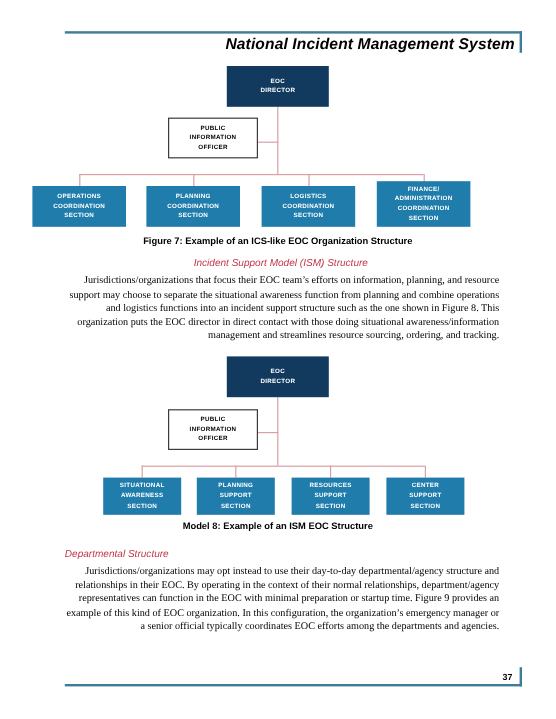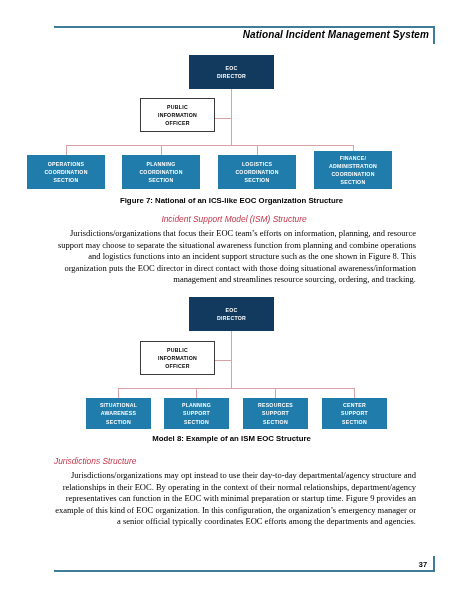--- a/index.html
+++ b/index.html
@@ -38,21 +38,21 @@
     top: 0;
     width: 2px;
     height: 18px;
     background: #3d7d97;
   }
   #page-header .header-title {
     position: absolute;
     right: 6px;
     top: 3px;
     font-family: "Liberation Sans", sans-serif;
-    font-size: 10px;
+    font-size: 13px;
     font-weight: bold;
     font-style: italic;
     letter-spacing: 0.1px;
     color: #000000;
     white-space: nowrap;
   }
 
   
   #page-footer {
     position: absolute;
@@ -204,21 +204,21 @@
     <span class="line">SECTION</span>
   </div>
   <div class="org-box box-section" style="left:314px;top:151px;width:78px;height:38px;">
     <span class="line">FINANCE/</span>
     <span class="line">ADMINISTRATION</span>
     <span class="line">COORDINATION</span>
     <span class="line">SECTION</span>
   </div>
 </div>
 
-<div class="fig-caption" style="top:196px;">Figure 7: National of an ICS-like EOC Organization Structure</div>
+<div class="fig-caption" style="top:196px;">Figure 7: Example of an ICS-like EOC Organization Structure</div>
 
 <div class="sec-heading" style="top:214px;text-align:center;">Incident Support Model (ISM) Structure</div>
 <div class="body-text" style="top:228px;">Jurisdictions/organizations that focus their EOC team’s efforts on information, planning, and resource support may choose to separate the situational awareness function from planning and combine operations and logistics functions into an incident support structure such as the one shown in Figure 8. This organization puts the EOC director in direct contact with those doing situational awareness/information management and streamlines resource sourcing, ordering, and tracking.</div>
 
 <div class="orgchart" id="figure8" style="top:0;height:150px;">
 
   <div class="conn conn-v" style="left:231px;top:331px;height:57px;"></div>
   <div class="conn conn-h" style="left:214px;top:360px;width:18px;"></div>
   <div class="conn conn-h" style="left:118px;top:388px;width:236px;"></div>
   <div class="conn conn-v" style="left:118px;top:388px;height:10px;"></div>
@@ -254,20 +254,20 @@
   </div>
   <div class="org-box box-section" style="left:322px;top:398px;width:65px;height:31px;">
     <span class="line">CENTER</span>
     <span class="line">SUPPORT</span>
     <span class="line">SECTION</span>
   </div>
 </div>
 
 <div class="fig-caption" style="top:434px;">Model 8: Example of an ISM EOC Structure</div>
 
-<div class="sec-heading" style="top:456px;">Jurisdictions Structure</div>
+<div class="sec-heading" style="top:456px;">Departmental Structure</div>
 <div class="body-text" style="top:470px;">Jurisdictions/organizations may opt instead to use their day-to-day departmental/agency structure and relationships in their EOC. By operating in the context of their normal relationships, department/agency representatives can function in the EOC with minimal preparation or startup time. Figure 9 provides an example of this kind of EOC organization. In this configuration, the organization’s emergency manager or a senior official typically coordinates EOC efforts among the departments and agencies.</div>
 
 <div id="page-footer">
   <div class="rule"></div>
   <div class="end-tick"></div>
   <div class="page-number">37</div>
 </div>
 
 </body></html>

